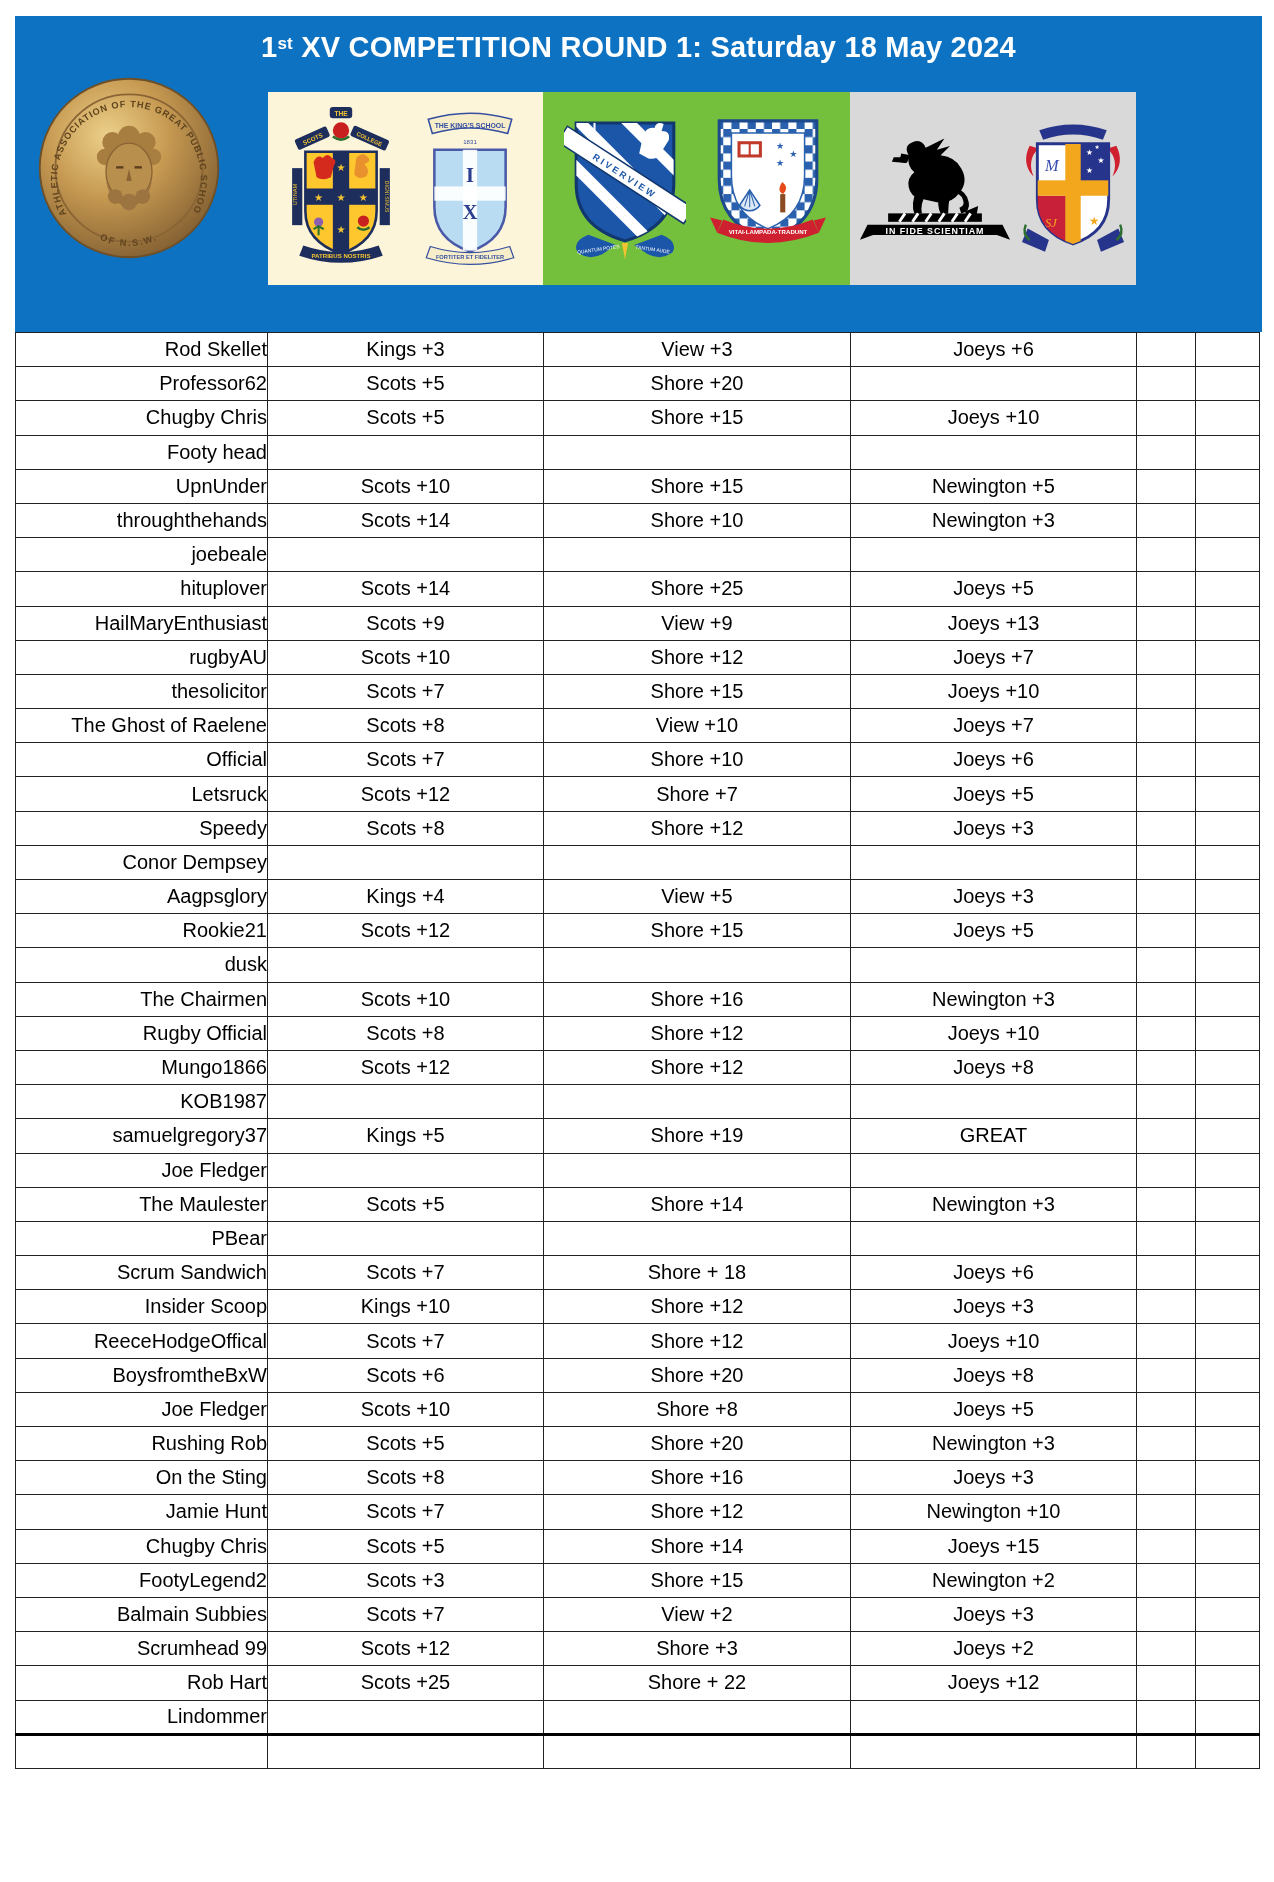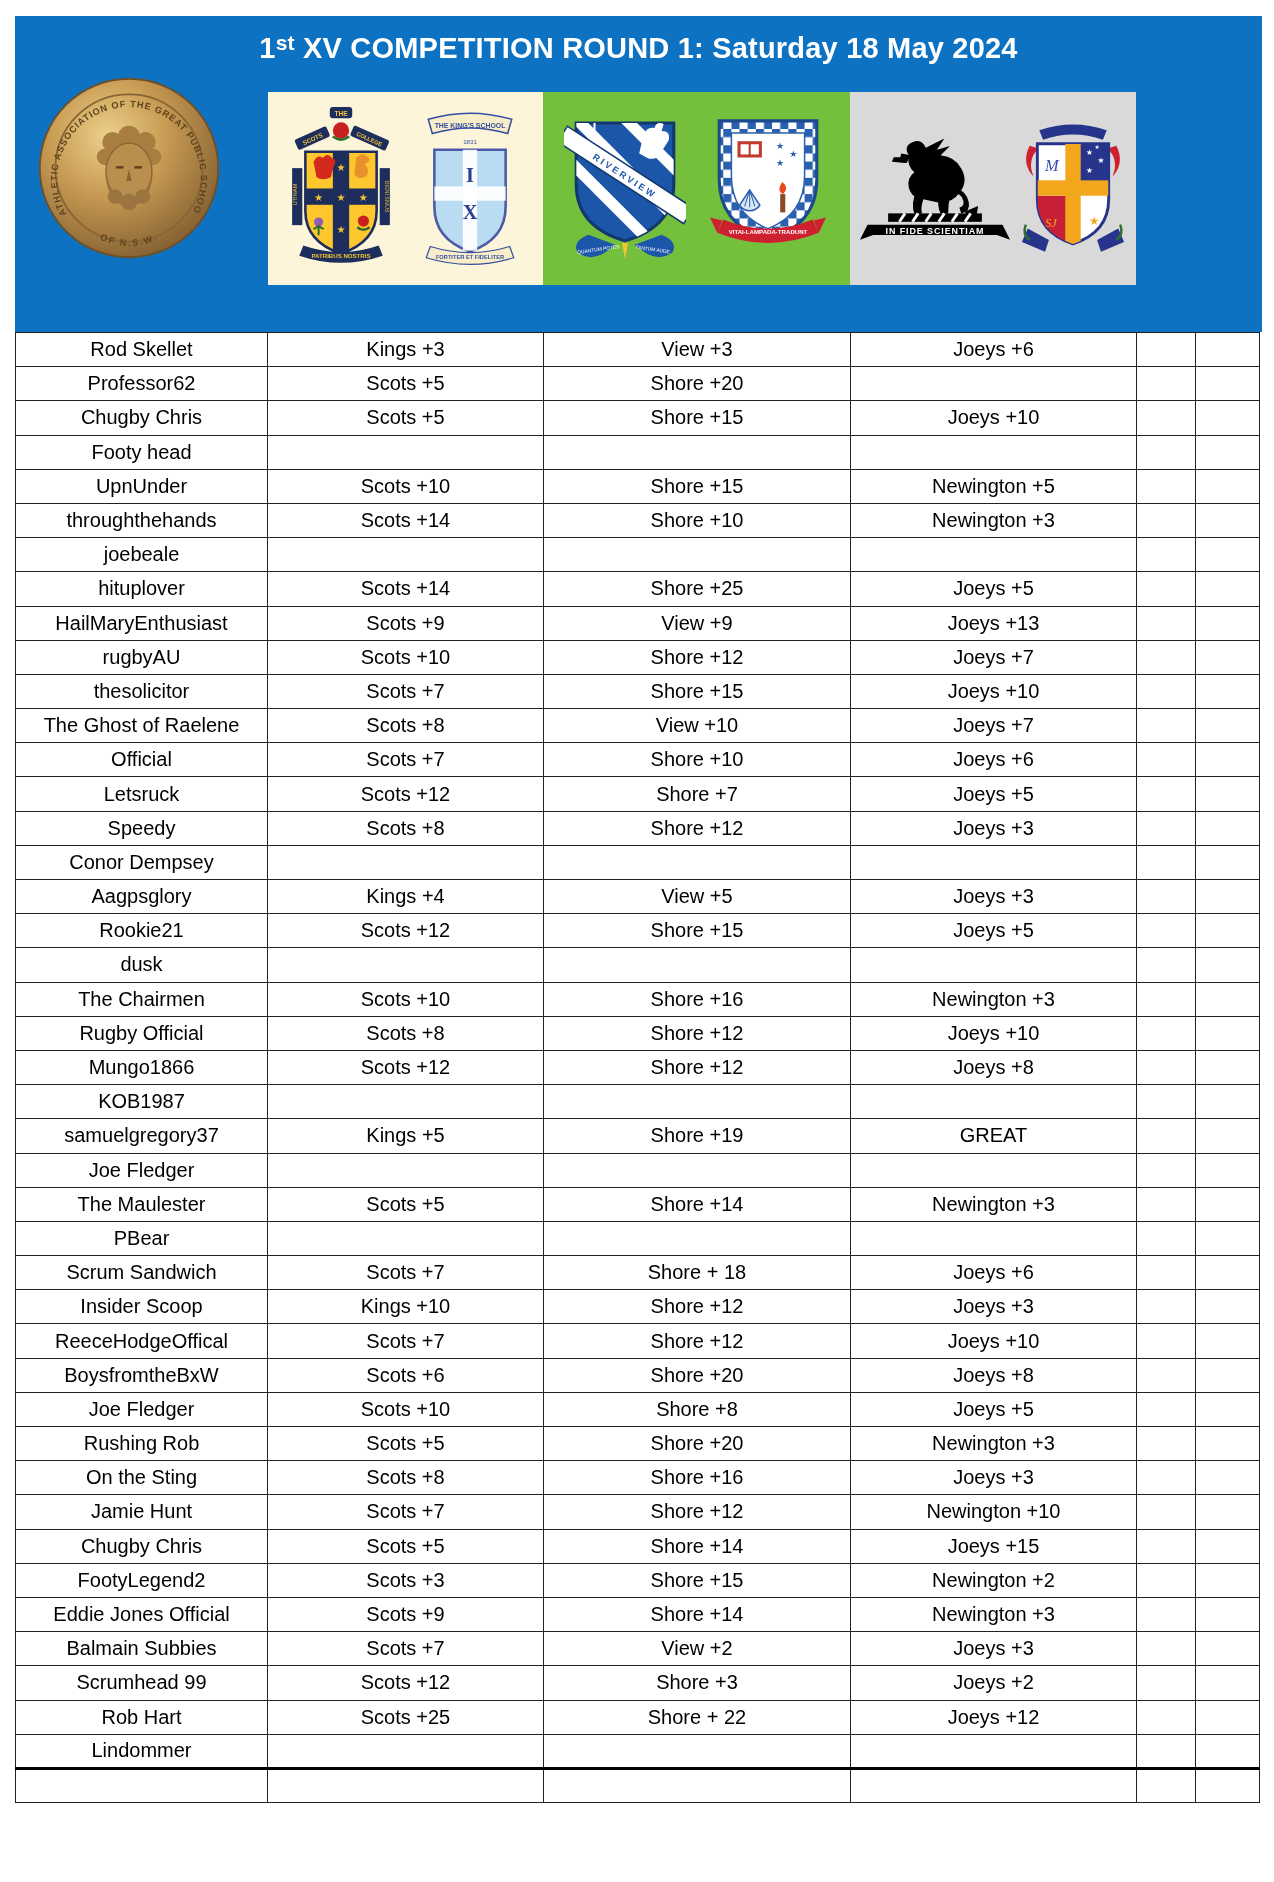--- a/index.html
+++ b/index.html
@@ -2,32 +2,32 @@
 <html style="--header_blue: #0d72c2; --panel_cream: #fdf5d9; --panel_green: #74bf3c; --panel_gray: #d9d9d9; --highlight_yellow: #ffff00; --medal_bronze: #c79a52;"><head>
 <meta charset="utf-8">
 <style>
   html,body{margin:0;padding:0;background:#fff;}
   .page{position:relative;width:1274px;height:1882px;background:#fff;overflow:hidden;
         font-family:"Liberation Sans",sans-serif;}
   
   .header{position:absolute;left:15px;top:16px;width:1247px;height:316px;background:var(--header_blue,#0d72c2);}
   .title{position:absolute;top:15px;left:0;right:0;text-align:center;color:#fff;
          font-size:29px;font-weight:bold;letter-spacing:.2px;}
-  .title sup{font-size:21px;vertical-align:8px;}
+  .title sup{font-size:17px;vertical-align:8px;}
   .medallion{position:absolute;left:22px;top:60px;}
   .panel{position:absolute;top:76px;height:193px;display:flex;align-items:center;justify-content:space-evenly;}
   .panel-cream{left:253px;width:275px;background:var(--panel_cream,#fdf5d9);}
   .panel-green{left:528px;width:307px;background:var(--panel_green,#74bf3c);}
   .panel-gray{left:835px;width:286px;background:var(--panel_gray,#d9d9d9);}
   
   table.tips{position:absolute;left:15px;top:332px;width:1244px;border-collapse:collapse;table-layout:fixed;}
   table.tips tr{height:34.19px;}
   table.tips td{border:1px solid #222;padding:0;font-size:20px;color:#000;vertical-align:middle;
                 overflow:hidden;white-space:nowrap;background:#fff;}
-  td.c-name{padding-left:9px;text-align:center;}
+  td.c-name{padding-left:9px;text-align:right;}
   td.c-tip{text-align:center;}
   td.c-spare{border-left:1px solid #999;}
   td.c-score{background:var(--highlight_yellow,#ffff00);border:1px solid #000;}
   tr[data-name="cropped-next-row"] td{border-top:3px solid #000;height:8px;background:#fff;}
   svg text{font-family:"Liberation Sans",sans-serif;}
   .serif{font-family:"Liberation Serif",serif;}
 </style>
 </head>
 <body>
 
@@ -534,28 +534,20 @@
     </tr>
         <tr data-name="table-row">
       <td class="c-name" data-name="tipper-name-cell">FootyLegend2</td>
       <td class="c-tip" data-name="tip1-scots-kings-cell">Scots +3</td>
       <td class="c-tip" data-name="tip2-view-shore-cell">Shore +15</td>
       <td class="c-tip" data-name="tip3-joeys-newington-cell">Newington +2</td>
       <td class="c-spare" data-name="spare-cell"></td>
       <td class="c-score" data-name="score-highlight-cell"></td>
     </tr>
         <tr data-name="table-row">
-      <td class="c-name" data-name="tipper-name-cell">Eddie Jones Official</td>
-      <td class="c-tip" data-name="tip1-scots-kings-cell">Scots +9</td>
-      <td class="c-tip" data-name="tip2-view-shore-cell">Shore +14</td>
-      <td class="c-tip" data-name="tip3-joeys-newington-cell">Newington +3</td>
-      <td class="c-spare" data-name="spare-cell"></td>
-      <td class="c-score" data-name="score-highlight-cell"></td>
-    </tr>
-        <tr data-name="table-row">
       <td class="c-name" data-name="tipper-name-cell">Balmain Subbies</td>
       <td class="c-tip" data-name="tip1-scots-kings-cell">Scots +7</td>
       <td class="c-tip" data-name="tip2-view-shore-cell">View +2</td>
       <td class="c-tip" data-name="tip3-joeys-newington-cell">Joeys +3</td>
       <td class="c-spare" data-name="spare-cell"></td>
       <td class="c-score" data-name="score-highlight-cell"></td>
     </tr>
         <tr data-name="table-row">
       <td class="c-name" data-name="tipper-name-cell">Scrumhead 99</td>
       <td class="c-tip" data-name="tip1-scots-kings-cell">Scots +12</td>

